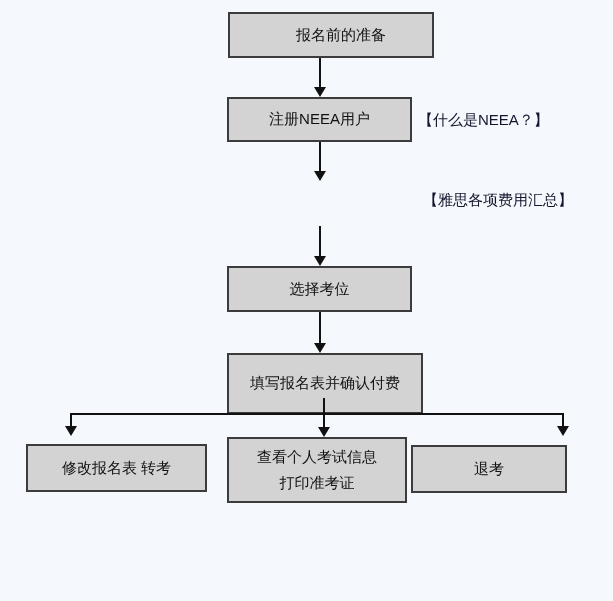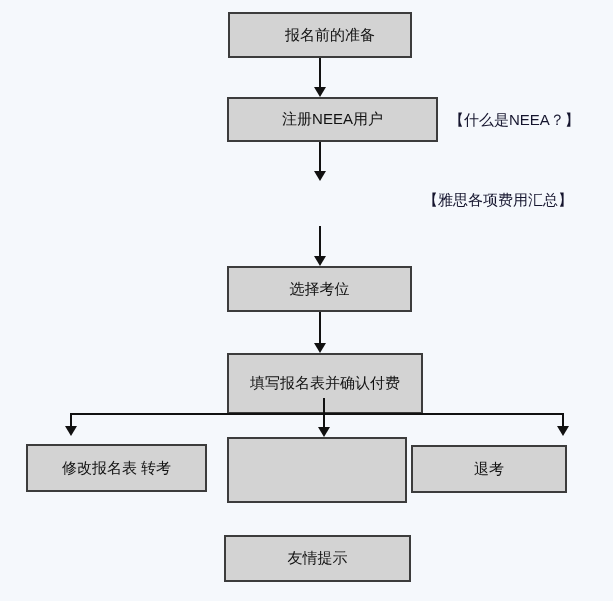--- a/index.html
+++ b/index.html
@@ -50,55 +50,54 @@
     font-size: 15px;
     white-space: nowrap;
     cursor: pointer;
   }
 </style>
 </head>
 <body>
 
 <div class="canvas">
 
-  <div class="node" style="left:228px; top:12px; width:184px; height:46px;padding-left:20px;">
+  <div class="node" style="left:228px; top:12px; width:206px; height:46px;padding-left:20px;">
     <span>报名前的准备</span>
   </div>
 
-  <div class="node" style="left:227px; top:97px; width:211px; height:45px;">
+  <div class="node" style="left:227px; top:97px; width:185px; height:45px;">
     <span>注册NEEA用户</span>
   </div>
 
 
   <div class="node" style="left:227px; top:266px; width:185px; height:46px;">
     <span>选择考位</span>
   </div>
 
   <div class="node" style="left:227px; top:353px; width:196px; height:61px;">
     <span>填写报名表并确认付费</span>
   </div>
 
   <div class="node" style="left:26px; top:444px; width:181px; height:48px;">
     <span>修改报名表 转考</span>
   </div>
 
   <div class="node" style="left:227px; top:437px; width:180px; height:66px;">
     <span class="two-line">
+      <span>查看个人考试信息</span>
+      <span>打印准考证</span>
     </span>
   </div>
 
   <div class="node" style="left:411px; top:445px; width:156px; height:48px;">
     <span>退考</span>
   </div>
 
-  <div class="node" style="left:224px; top:535px; width:187px; height:47px;">
-    <span>友情提示</span>
-  </div>
 
-  <div class="note" style="left:449px; top:111px;">【什么是NEEA？】</div>
+  <div class="note" style="left:418px; top:111px;">【什么是NEEA？】</div>
   <div class="note" style="left:423px; top:191px;text-align:right;">【雅思各项费用汇总】</div>
 
   <div class="vline" style="left:319px; top:58px; height:30px;"></div>
   <div class="arrow-down" style="left:314px; top:87px;"></div>
 
   <div class="vline" style="left:319px; top:142px; height:30px;"></div>
   <div class="arrow-down" style="left:314px; top:171px;"></div>
 
   <div class="vline" style="left:319px; top:226px; height:31px;"></div>
   <div class="arrow-down" style="left:314px; top:256px;"></div>

